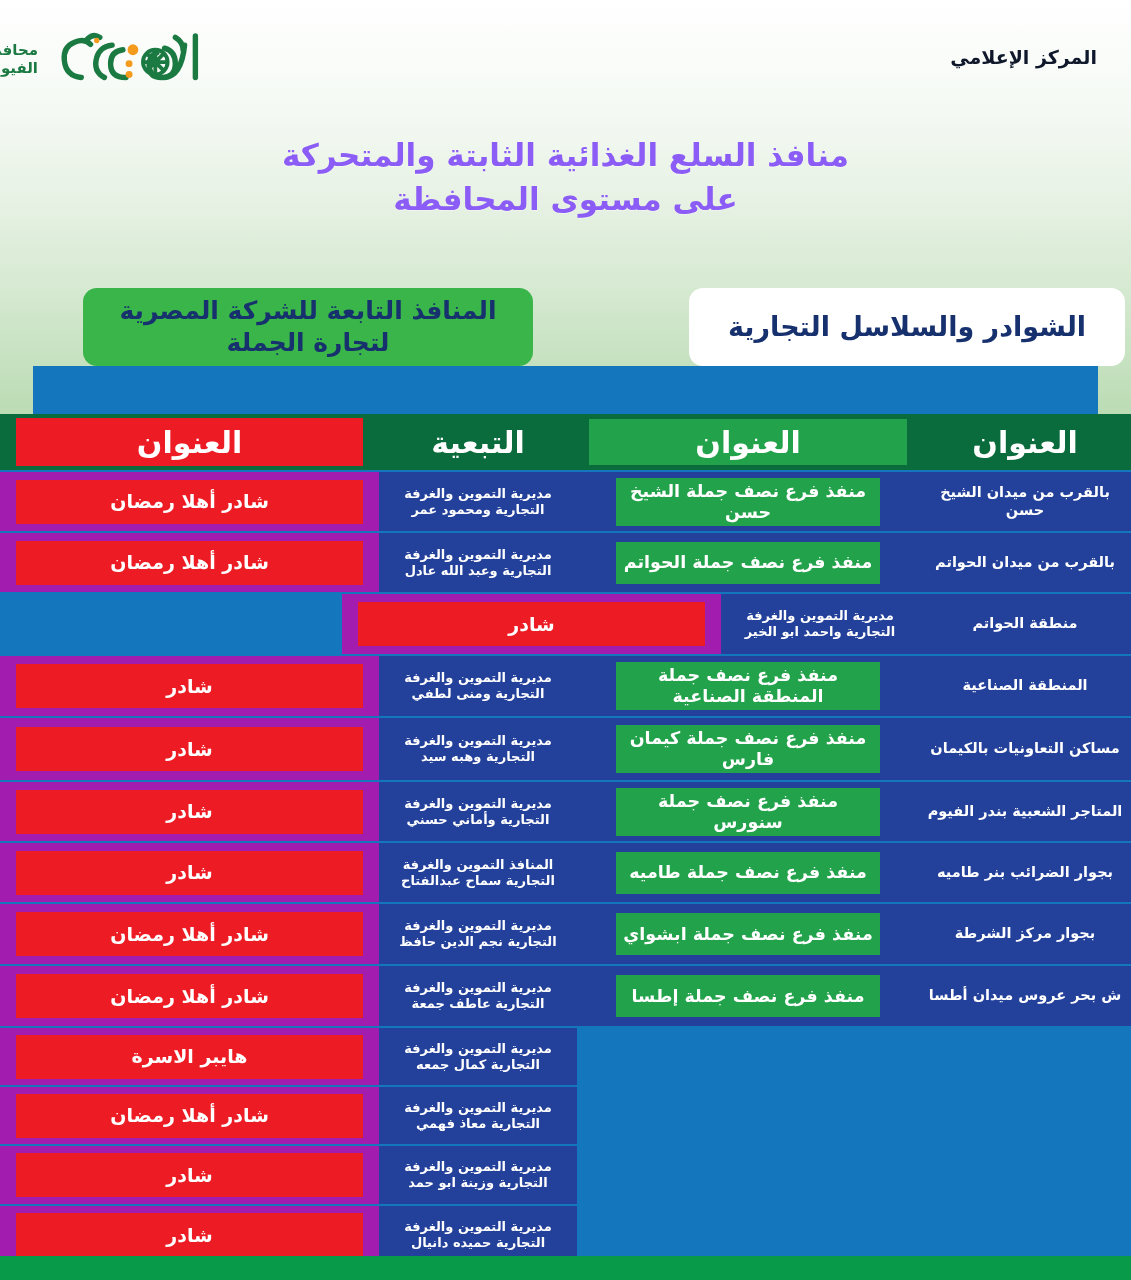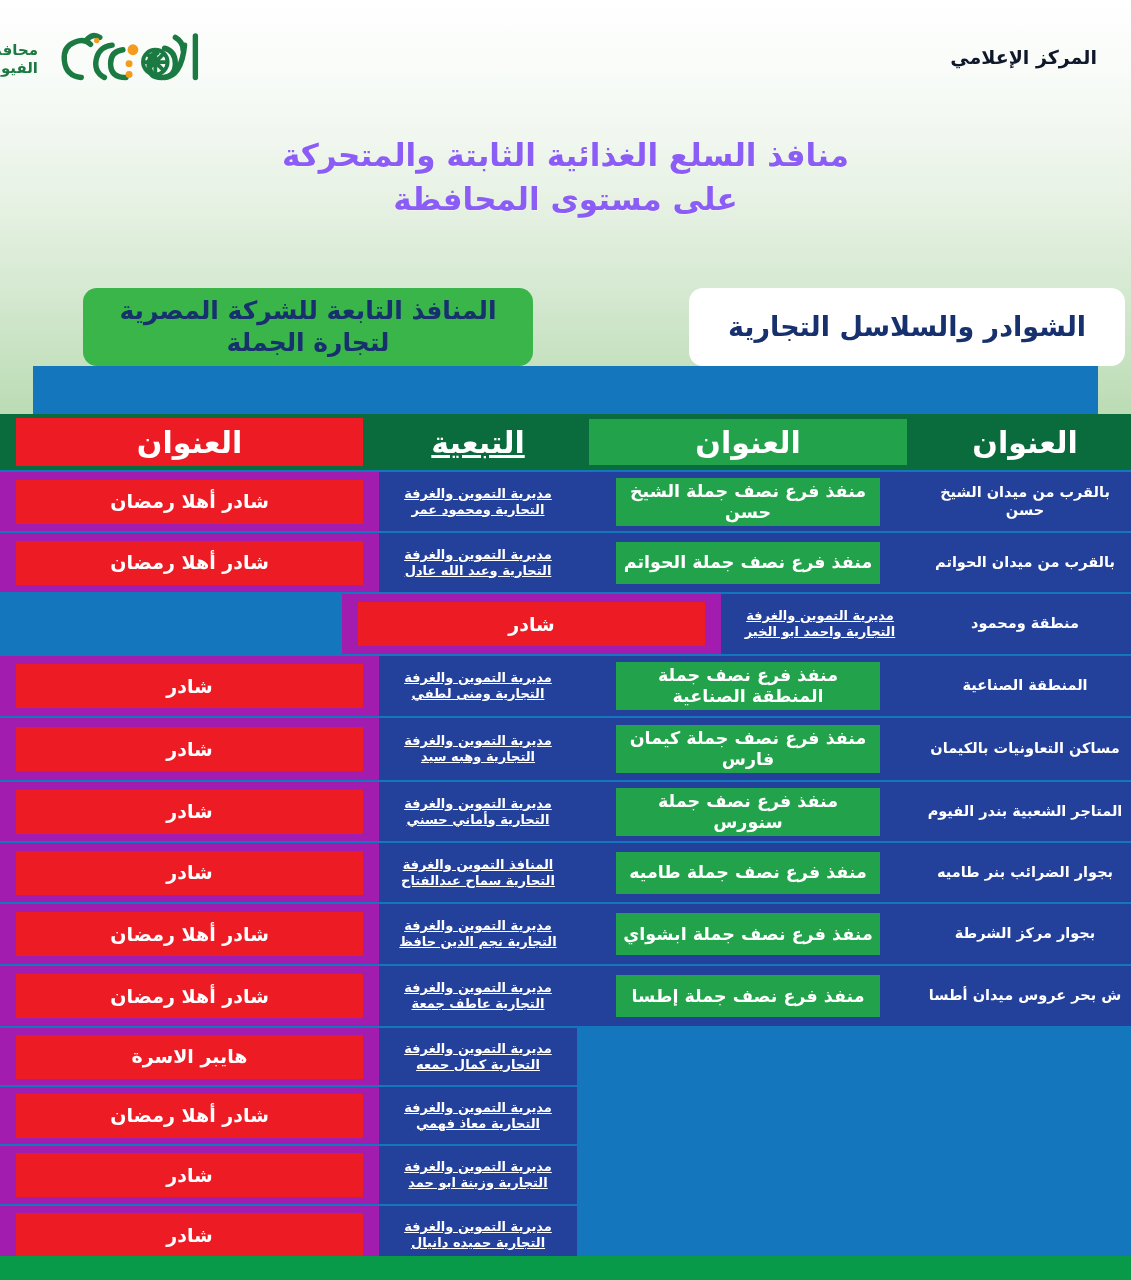--- a/index.html
+++ b/index.html
@@ -66,21 +66,21 @@
     align-items:stretch;
   }
   .cell{
     box-sizing:border-box;display:flex;align-items:center;justify-content:center;
     text-align:center;color:#ffffff;font-weight:bold;
   }
 
   
   .c-addr {width:212px;}
   .c-out  {width:342px;}
-  .c-dep  {width:198px;text-decoration:underline;}
+  .c-dep  {width:198px;}
   .c-name {width:379px;}
 
   
   .row.head{height:56px;background:#0a6b3c;}
   .row.head .cell{font-size:30px;}
   .row.head .c-addr{background:#0a6b3c;}
   .row.head .c-out .inner{
     background:#22a24a;width:318px;height:46px;display:flex;align-items:center;justify-content:center;
   }
   .row.head .c-out{background:#0a6b3c;}
@@ -216,21 +216,21 @@
     <div class="cell c-out">
         <div class="inner">منفذ فرع نصف جملة الحواتم</div>
       </div>
     <div class="cell c-dep">مديرية التموين والغرفة التجارية وعبد الله عادل</div>
     <div class="cell c-name">
         <div class="inner">شادر أهلا رمضان</div>
       </div>
   </div>
 
   <div class="row body" style="height:62px">
-    <div class="cell c-addr">منطقة ومحمود</div>
+    <div class="cell c-addr">منطقة الحواتم</div>
     <div class="cell c-dep">مديرية التموين والغرفة التجارية  واحمد ابو الخير</div>
     <div class="cell c-name">
         <div class="inner">شادر</div>
       </div>
   </div>
 
   <div class="row body" style="height:62px">
     <div class="cell c-addr">المنطقة الصناعية</div>
     <div class="cell c-out">
         <div class="inner">منفذ فرع نصف جملة المنطقة الصناعية</div>

